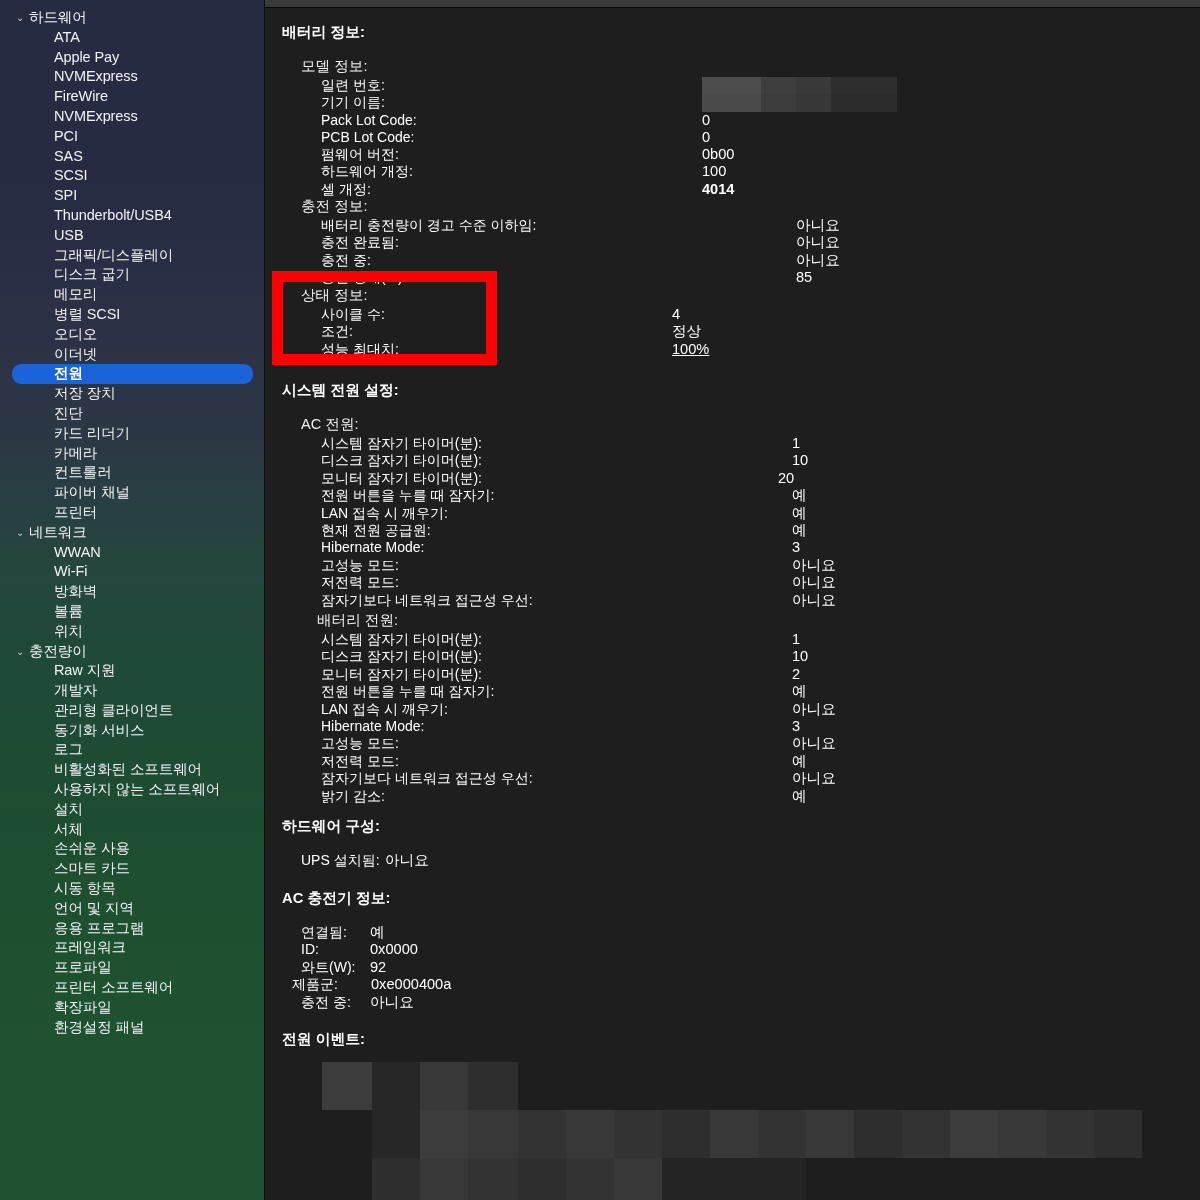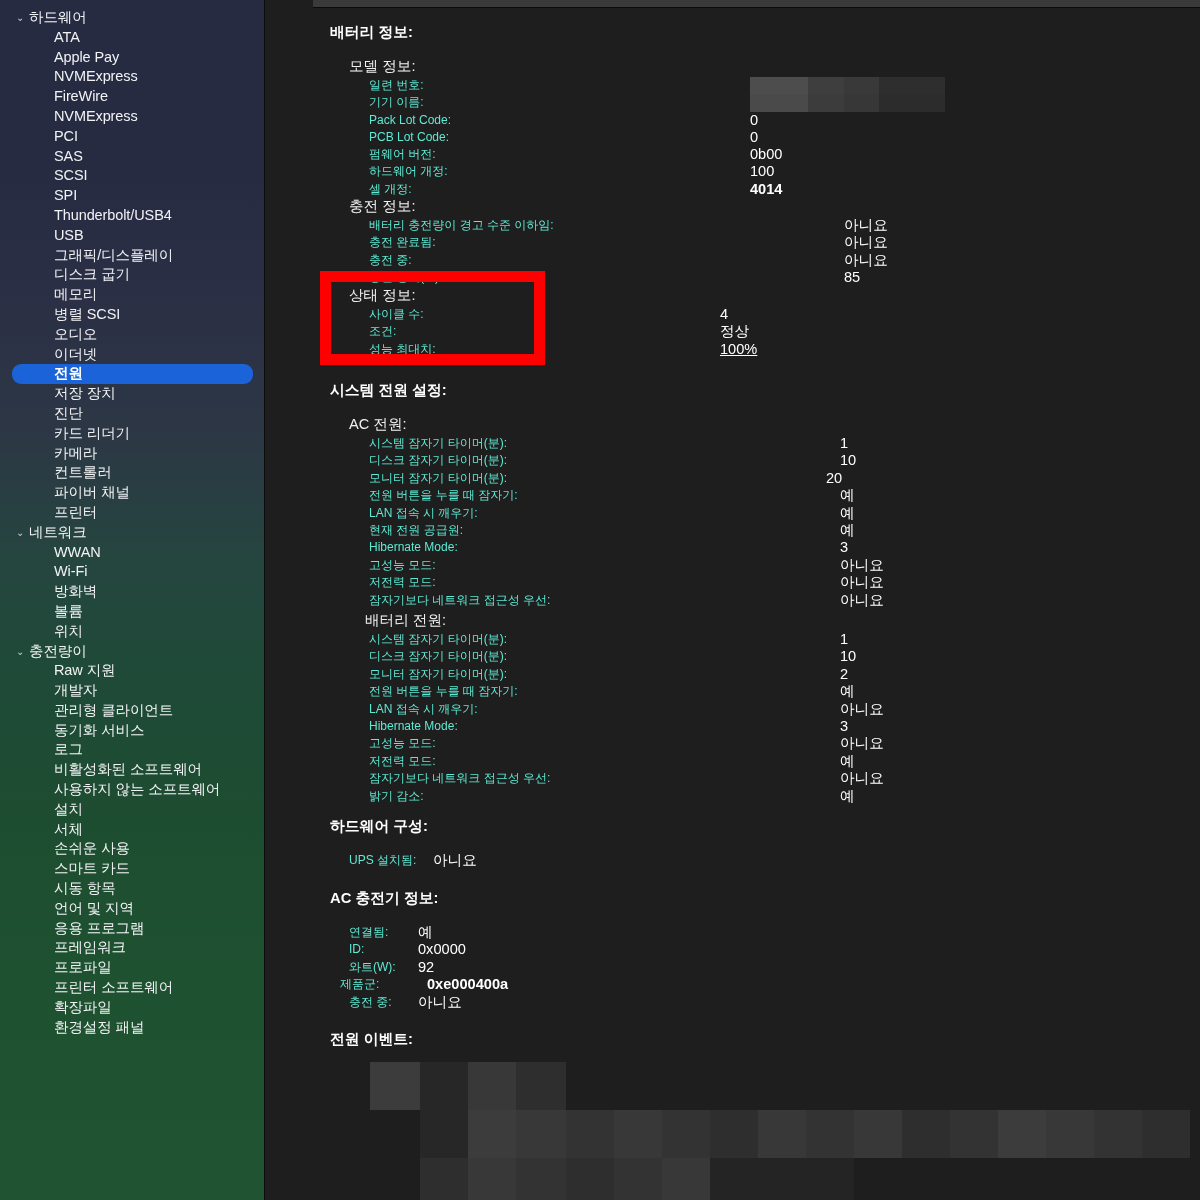--- a/index.html
+++ b/index.html
@@ -2,21 +2,21 @@
 <html><head>
 <meta charset="utf-8">
 <style>
   * { box-sizing: border-box; margin: 0; padding: 0; }
   html, body {
     width: 1200px; height: 1200px;
     background: #1e1e1e;
     font-family: "Liberation Sans", "DejaVu Sans", sans-serif;
     overflow: hidden;
   }
-  #app { position: relative; width: 1200px; height: 1200px; display: flex; gap: 48px; }
+  #app { position: relative; width: 1200px; height: 1200px; display: flex; }
 
   
   #sidebar {
     position: relative;
     width: 265px; height: 1200px;
     flex: 0 0 265px;
     background: linear-gradient(180deg,
         #262b42 0%,
         #262b42 14%,
         #2b2f45 24%,
@@ -100,21 +100,21 @@
     color: #ffffff;
     white-space: nowrap;
   }
   .sub-title {
     font-weight: 400;
     font-size: 14.6px;
     color: #f0f0f0;
     white-space: nowrap;
   }
   .row { position: relative; white-space: nowrap; height: 17.6px; line-height: 17.6px; }
-  .lbl { position: absolute; color: #5eead4; font-size: 12px; white-space: nowrap; }
+  .lbl { position: absolute; color: #ffffff; font-size: 14px; white-space: nowrap; }
   .val { position: absolute; color: #ffffff; font-size: 14.6px; white-space: nowrap; }
 
   
   .abs { position: absolute; }
 
   
   .redact { position: absolute; }
   .px { position: absolute; }
 
   
@@ -370,21 +370,21 @@
           <div class="row" style="height: 17.4px; line-height: 17.4px;">
             <span class="lbl" style="left: 36px;">ID:</span>
             <span class="val" style="left: 105px;">0x0000</span>
           </div>
           <div class="row" style="height: 17.4px; line-height: 17.4px;">
             <span class="lbl" style="left: 36px;">와트(W):</span>
             <span class="val" style="left: 105px;">92</span>
           </div>
           <div class="row" style="height: 17.4px; line-height: 17.4px;">
             <span class="lbl" style="left: 27px;">제품군:</span>
-            <span class="val" style="left: 114px; font-weight: bold;">0xe000400a</span>
+            <span class="val" style="left: 106px;">0xe000400a</span>
           </div>
           <div class="row" style="height: 17.4px; line-height: 17.4px;">
             <span class="lbl" style="left: 36px;">충전 중:</span>
             <span class="val" style="left: 105px;">아니요</span>
           </div>
         </div>
 
       <div class="abs sec-title" style="left:17px; top:1021px;">전원 이벤트:</div>
       <div class="abs" id="events-redaction" style="left:0; top:1043px; width:930px; height:160px;">
           <div class="px" style="left: 57px; top: 10px; width: 50px; height: 48px; background: rgb(60, 60, 60);"></div>

